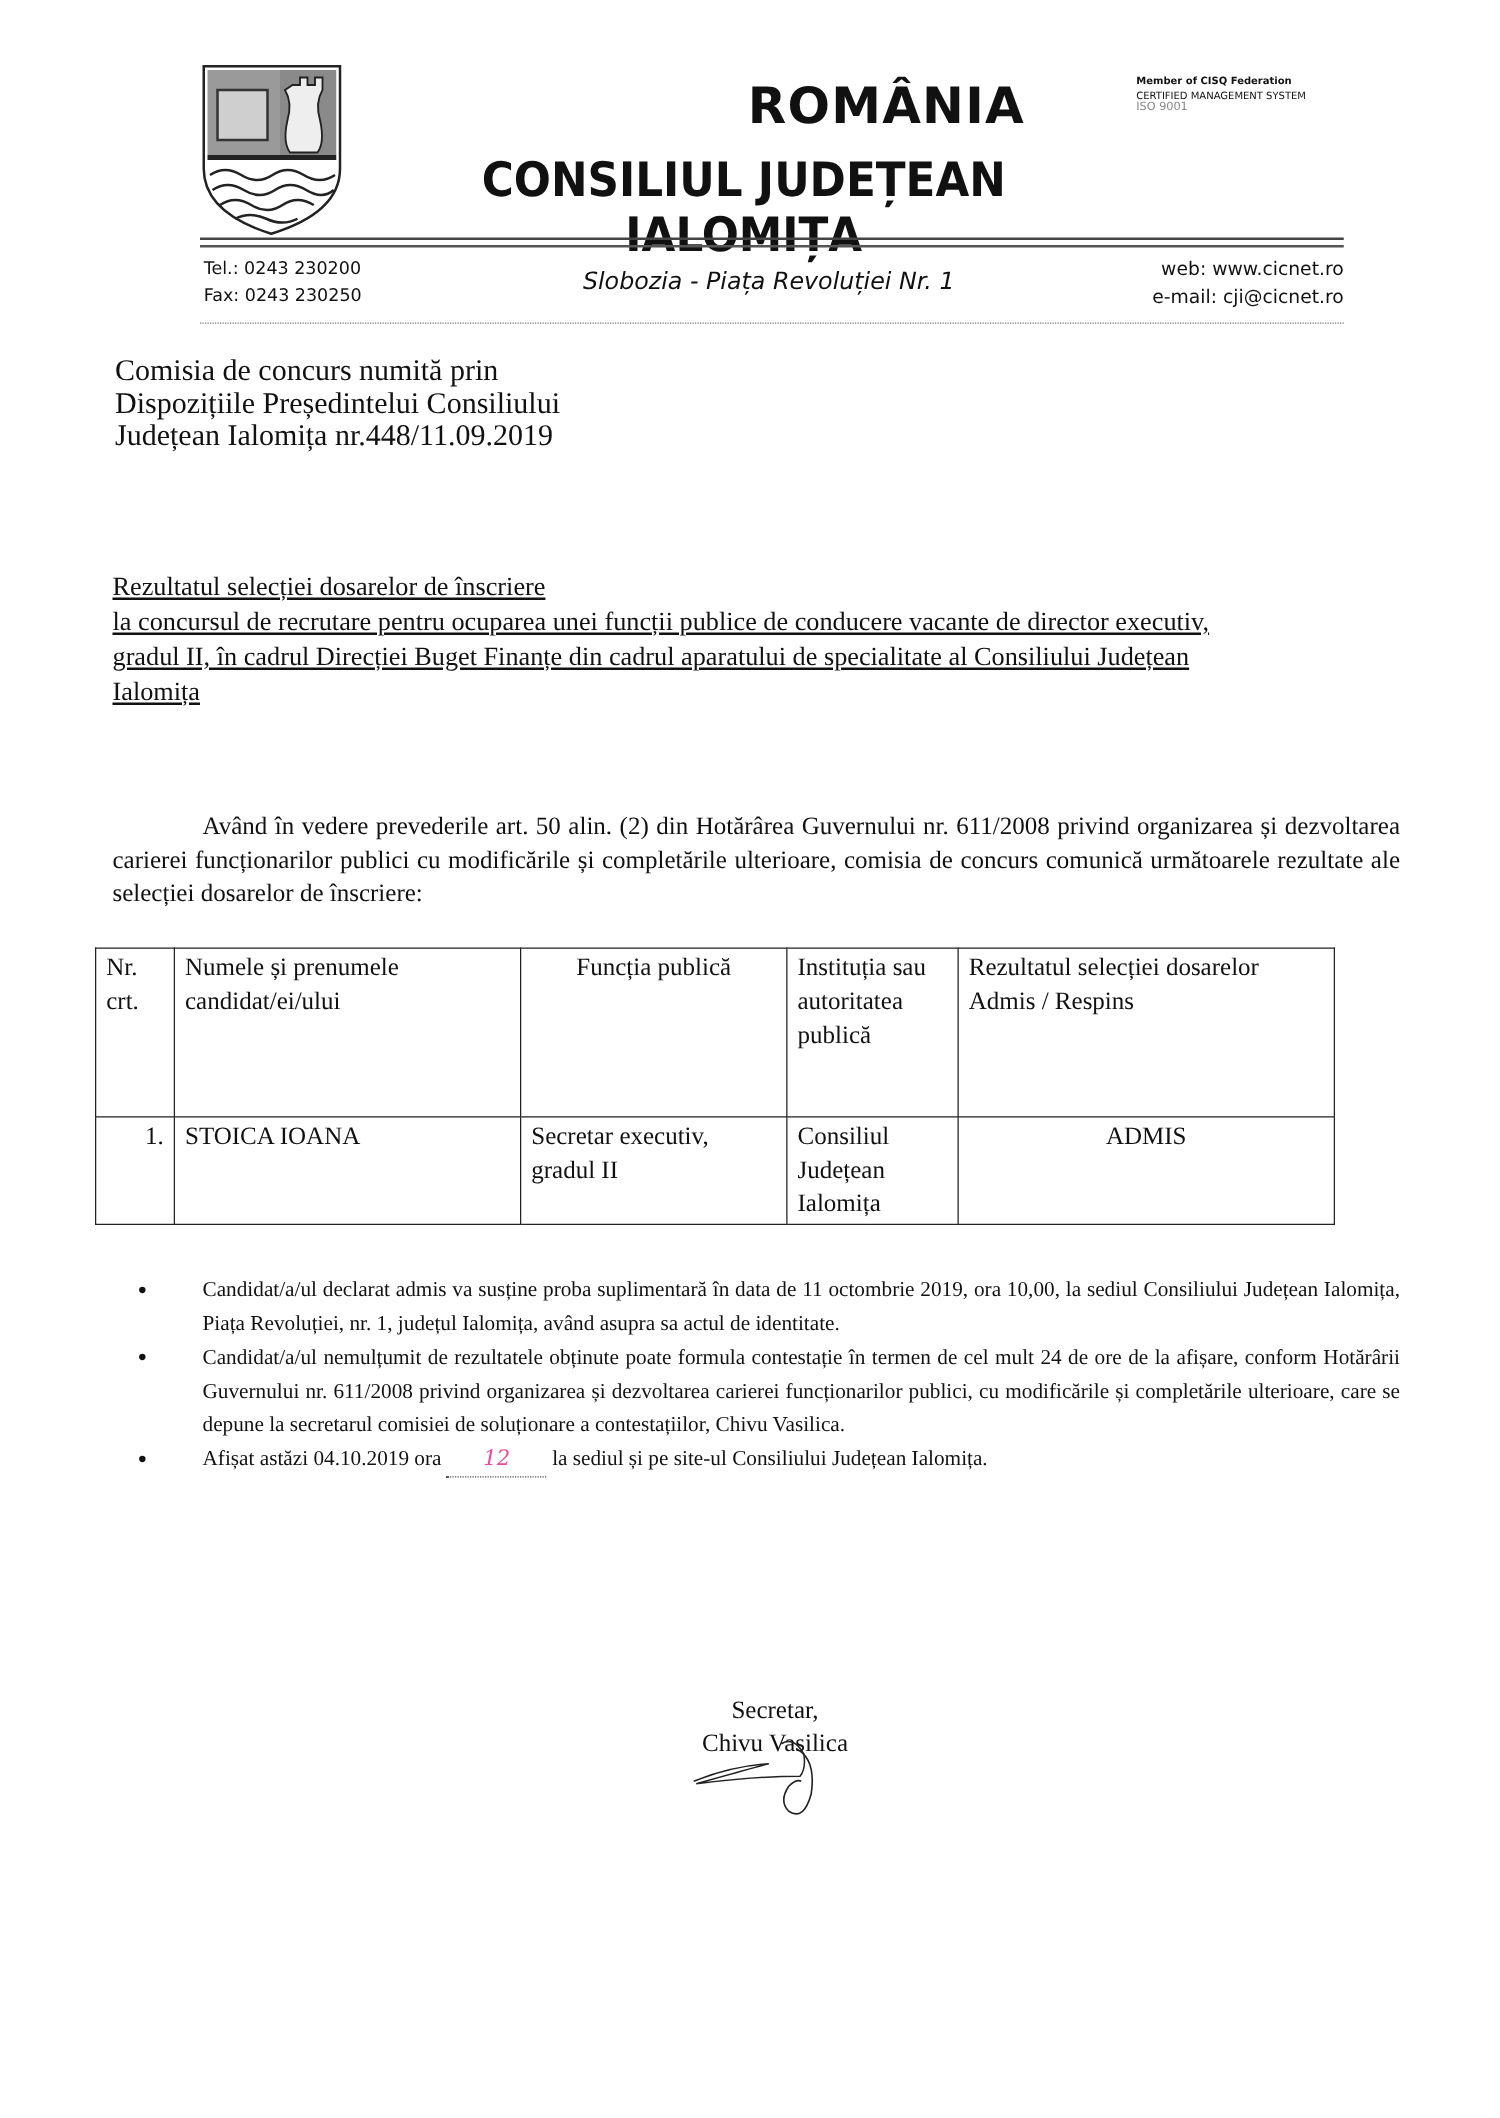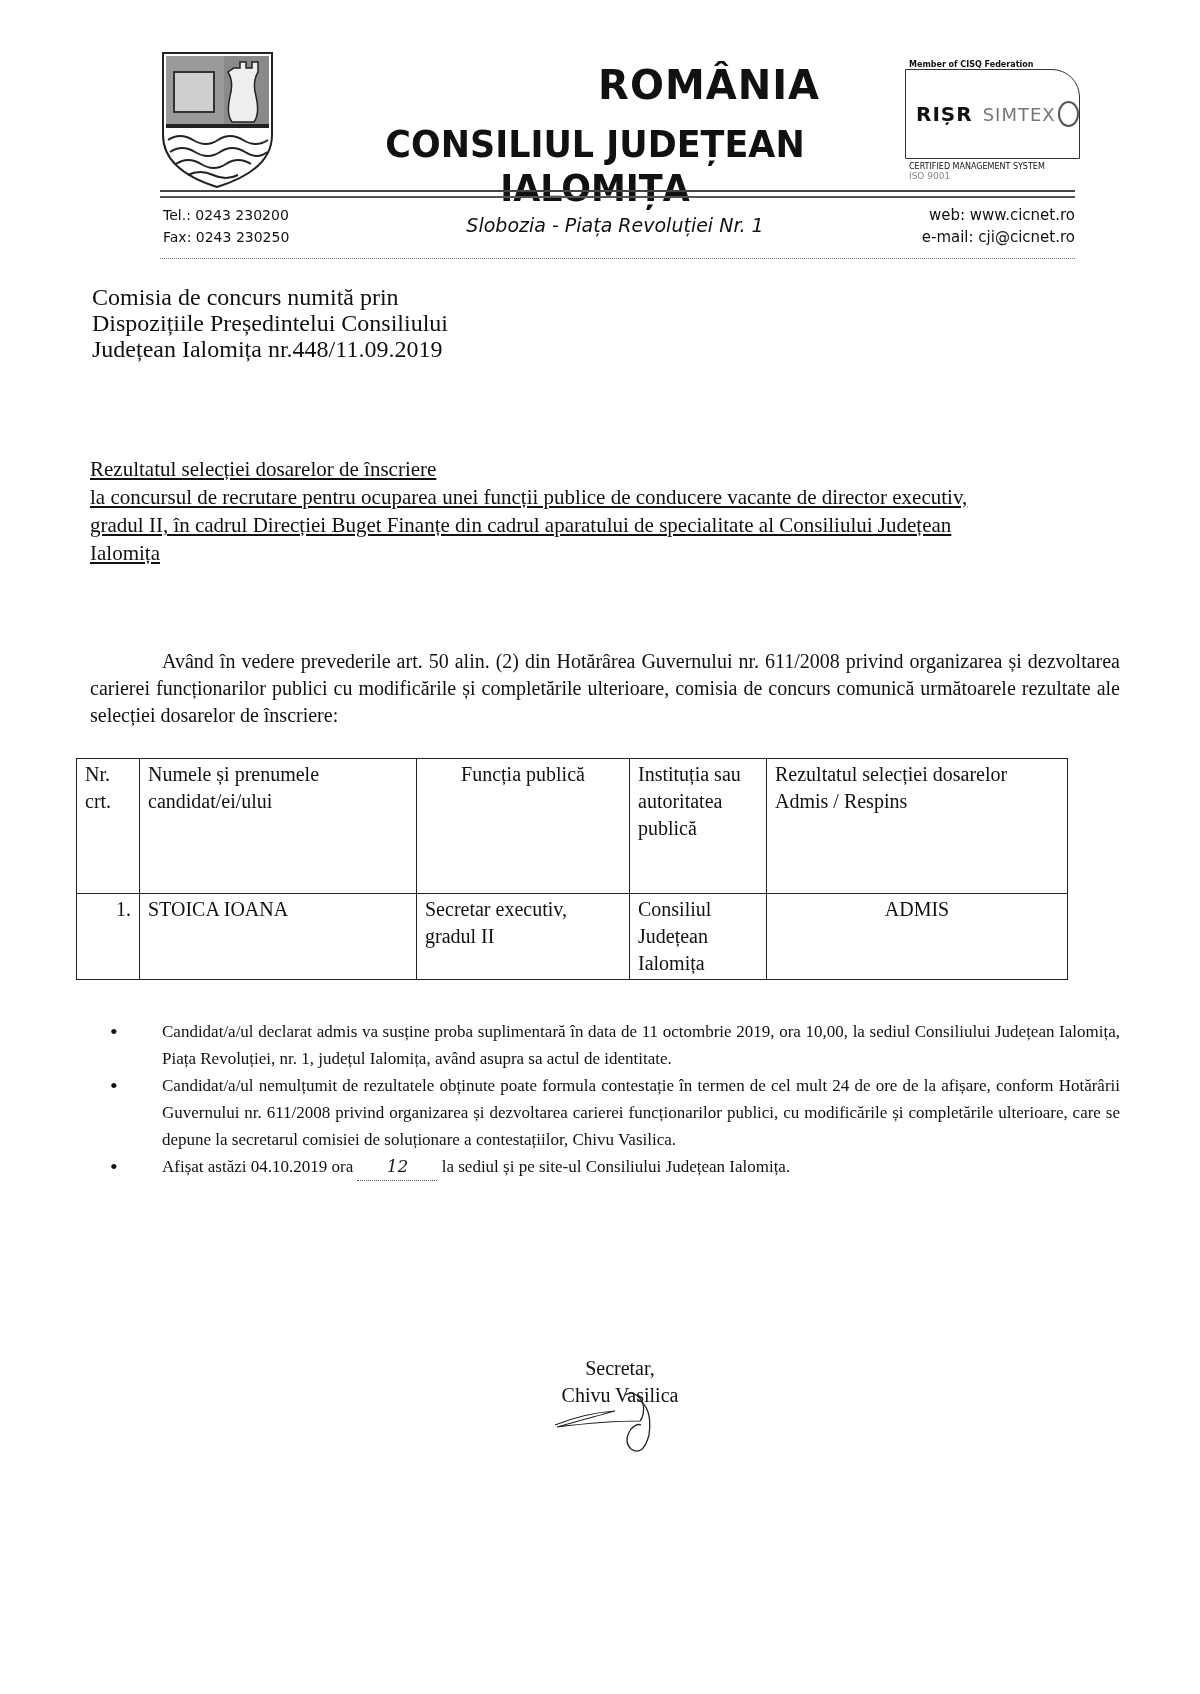--- a/index.html
+++ b/index.html
@@ -42,21 +42,21 @@
   .c-name { width: 260px; }
   .c-func { width: 196px; }
   .c-inst { width: 120px; }
   .center { text-align: center !important; }
   .right { text-align: right !important; }
 
   
   #notes { left: 90px; top: 1018px; width: 1030px; font-size: 17px; line-height: 27px; list-style: none; margin: 0; padding: 0; }
   #notes li { position: relative; padding-left: 72px; text-align: justify; margin-bottom: 0; }
   #notes li::before { content: "\2022"; position: absolute; left: 20px; top: 0; font-size: 22px; }
-  .handwritten { display: inline-block; width: 80px; text-align: center; border-bottom: 1px dotted #555; font-family: "DejaVu Serif", serif; font-style: italic; color: #0f172a; }
+  .handwritten { display: inline-block; width: 80px; text-align: center; border-bottom: 1px dotted #555; font-family: "DejaVu Serif", serif; font-style: italic; color: #ec4899; }
 
   
   #sig { left: 520px; top: 1355px; width: 200px; font-size: 20px; line-height: 27px; text-align: center; }
   #signature-mark { left: 545px; top: 1385px; width: 140px; height: 80px; }
 </style>
 </head>
 <body>
 
 <div class="abs" id="crest">
   <svg width="115" height="140" viewBox="0 0 115 140">
@@ -71,25 +71,20 @@
     <path d="M16 114 q12 -8 25 0 t25 0 t25 0" fill="none" stroke="#222" stroke-width="2"></path>
     <path d="M28 125 q12 -6 25 0 t25 0" fill="none" stroke="#222" stroke-width="2"></path>
   </svg>
 </div>
 
 <div class="abs sans" id="country">ROMÂNIA</div>
 <div class="abs sans" id="council">CONSILIUL JUDEȚEAN IALOMIȚA</div>
 
 <div class="abs sans" id="cert">
   <div class="member">Member of CISQ Federation</div>
-  <div class="box">
-    <span class="risr">RIȘR</span>
-    <span class="simtex">SIMTEX</span>
-    <span class="seal"></span>
-  </div>
   <div class="cms">CERTIFIED MANAGEMENT SYSTEM</div>
   <div class="iso">ISO 9001</div>
 </div>
 
 <div class="abs rule-double"></div>
 
 <div class="abs sans" id="contact-left">
   <div>Tel.: 0243 230200</div>
   <div>Fax: 0243 230250</div>
 </div>

